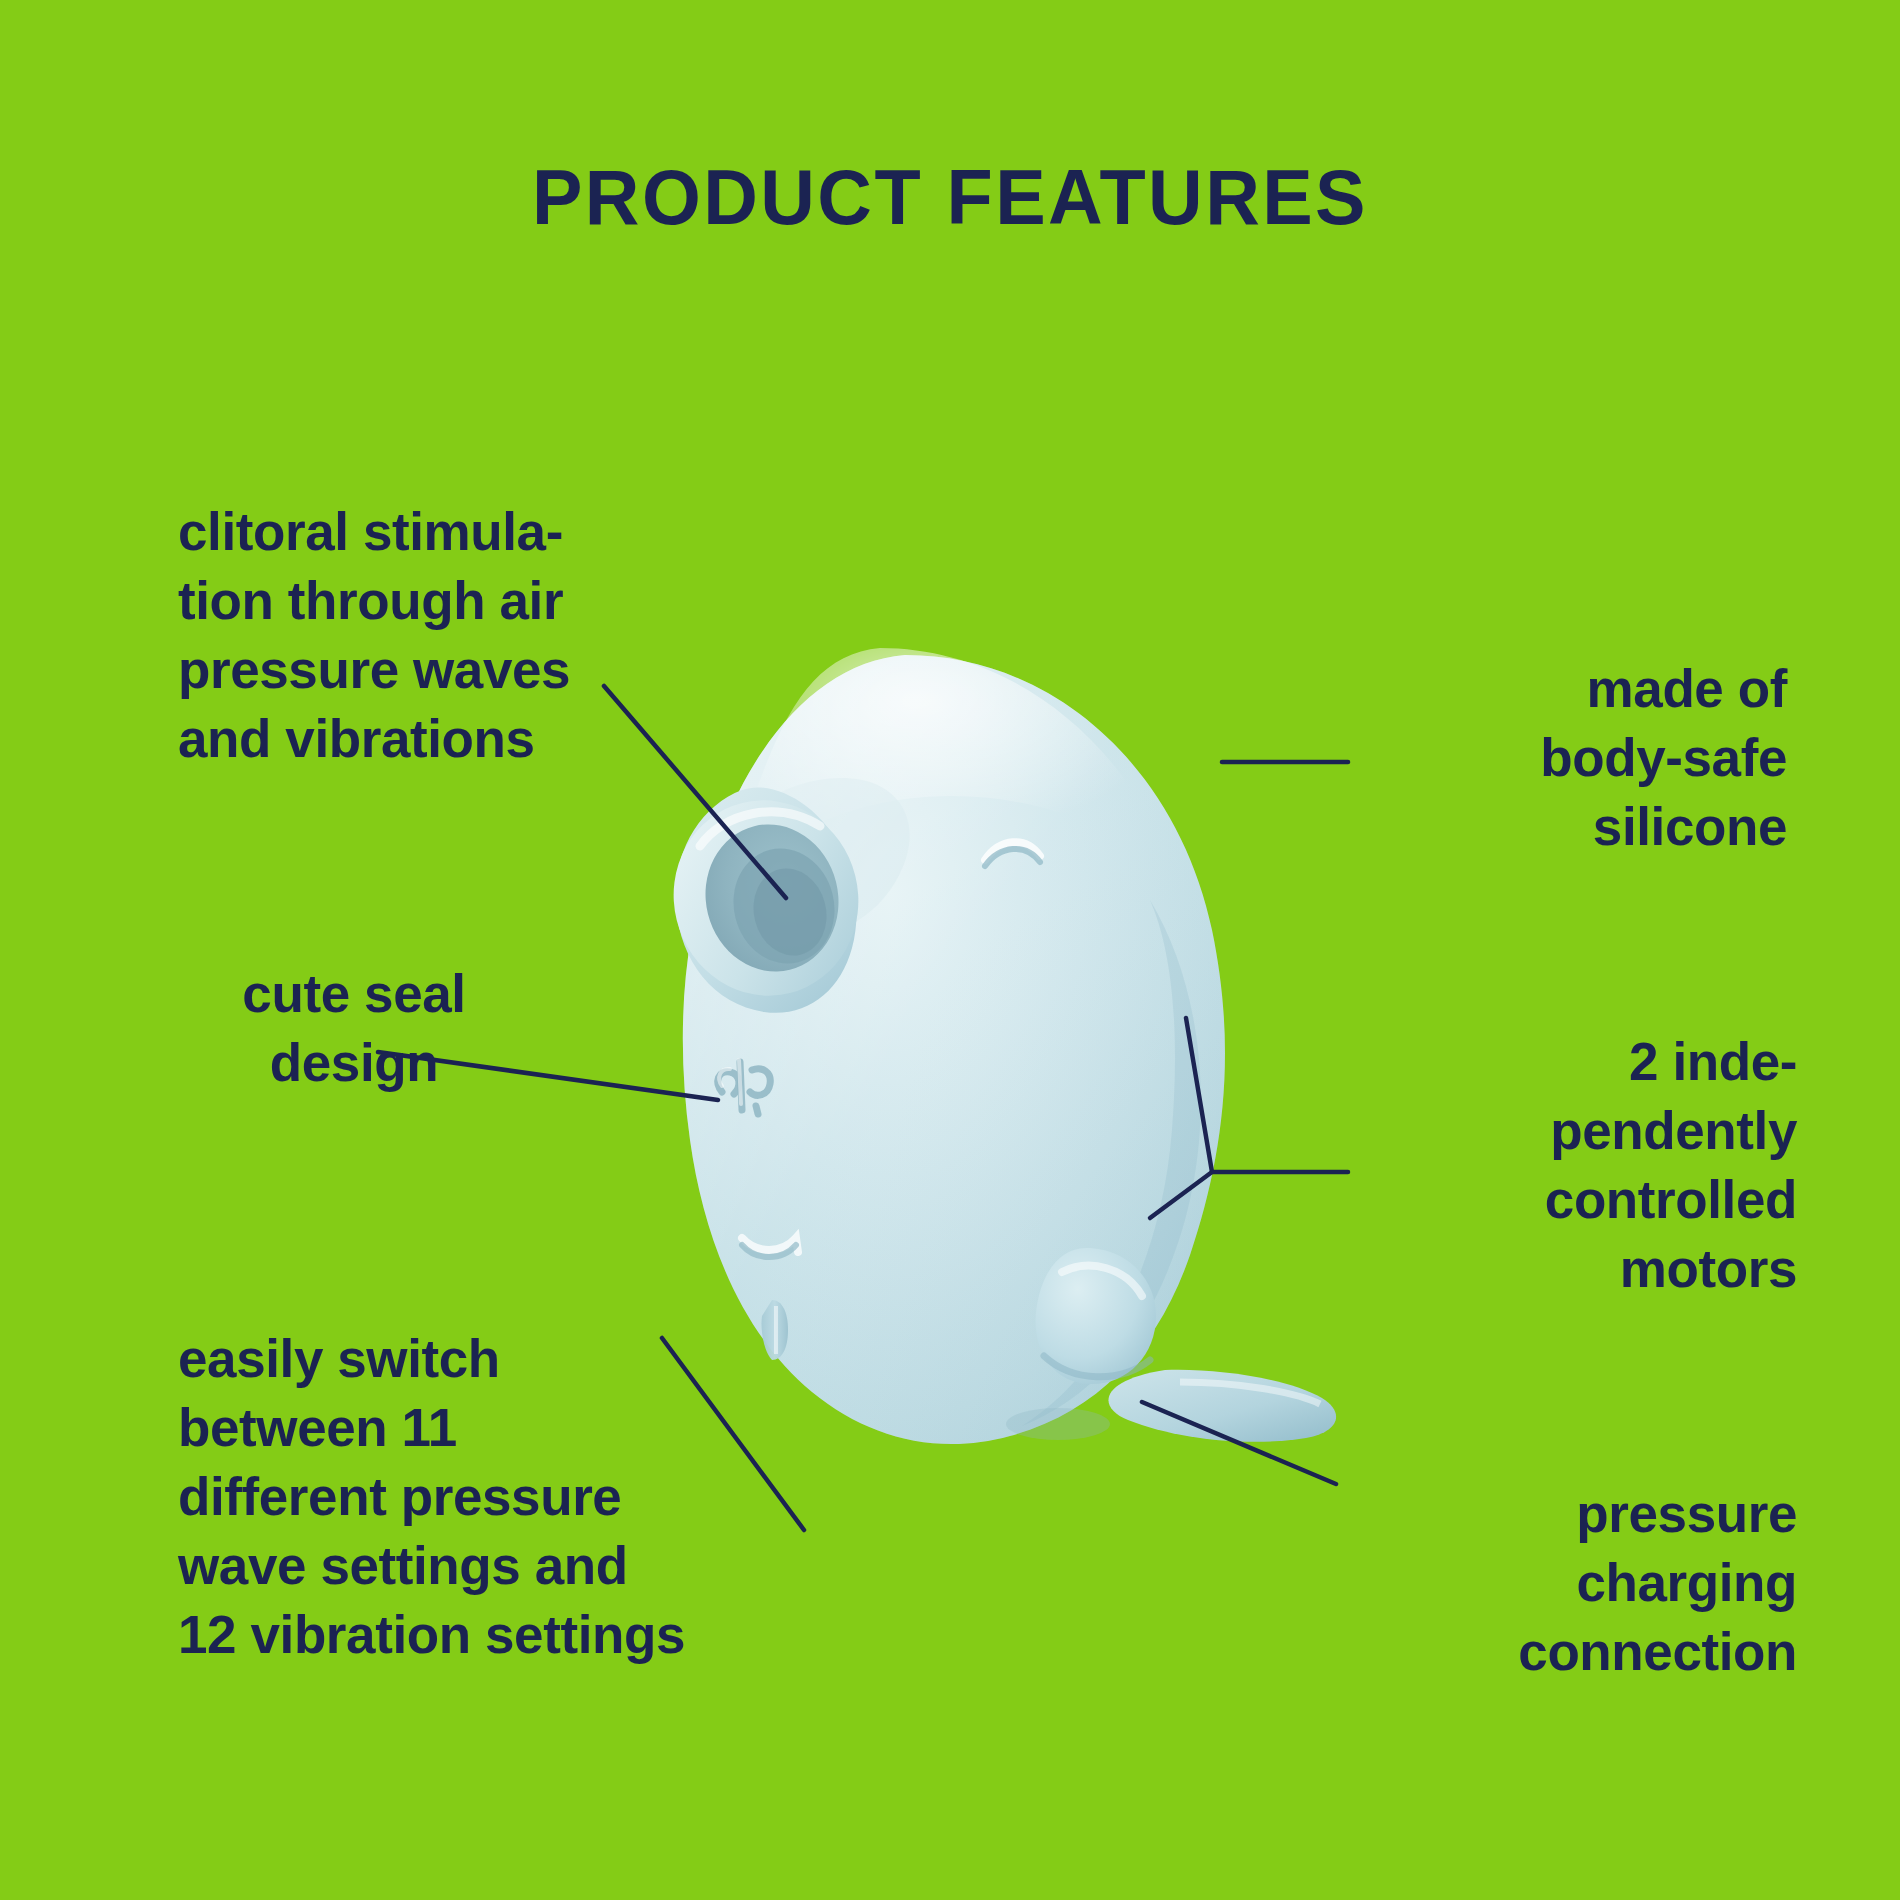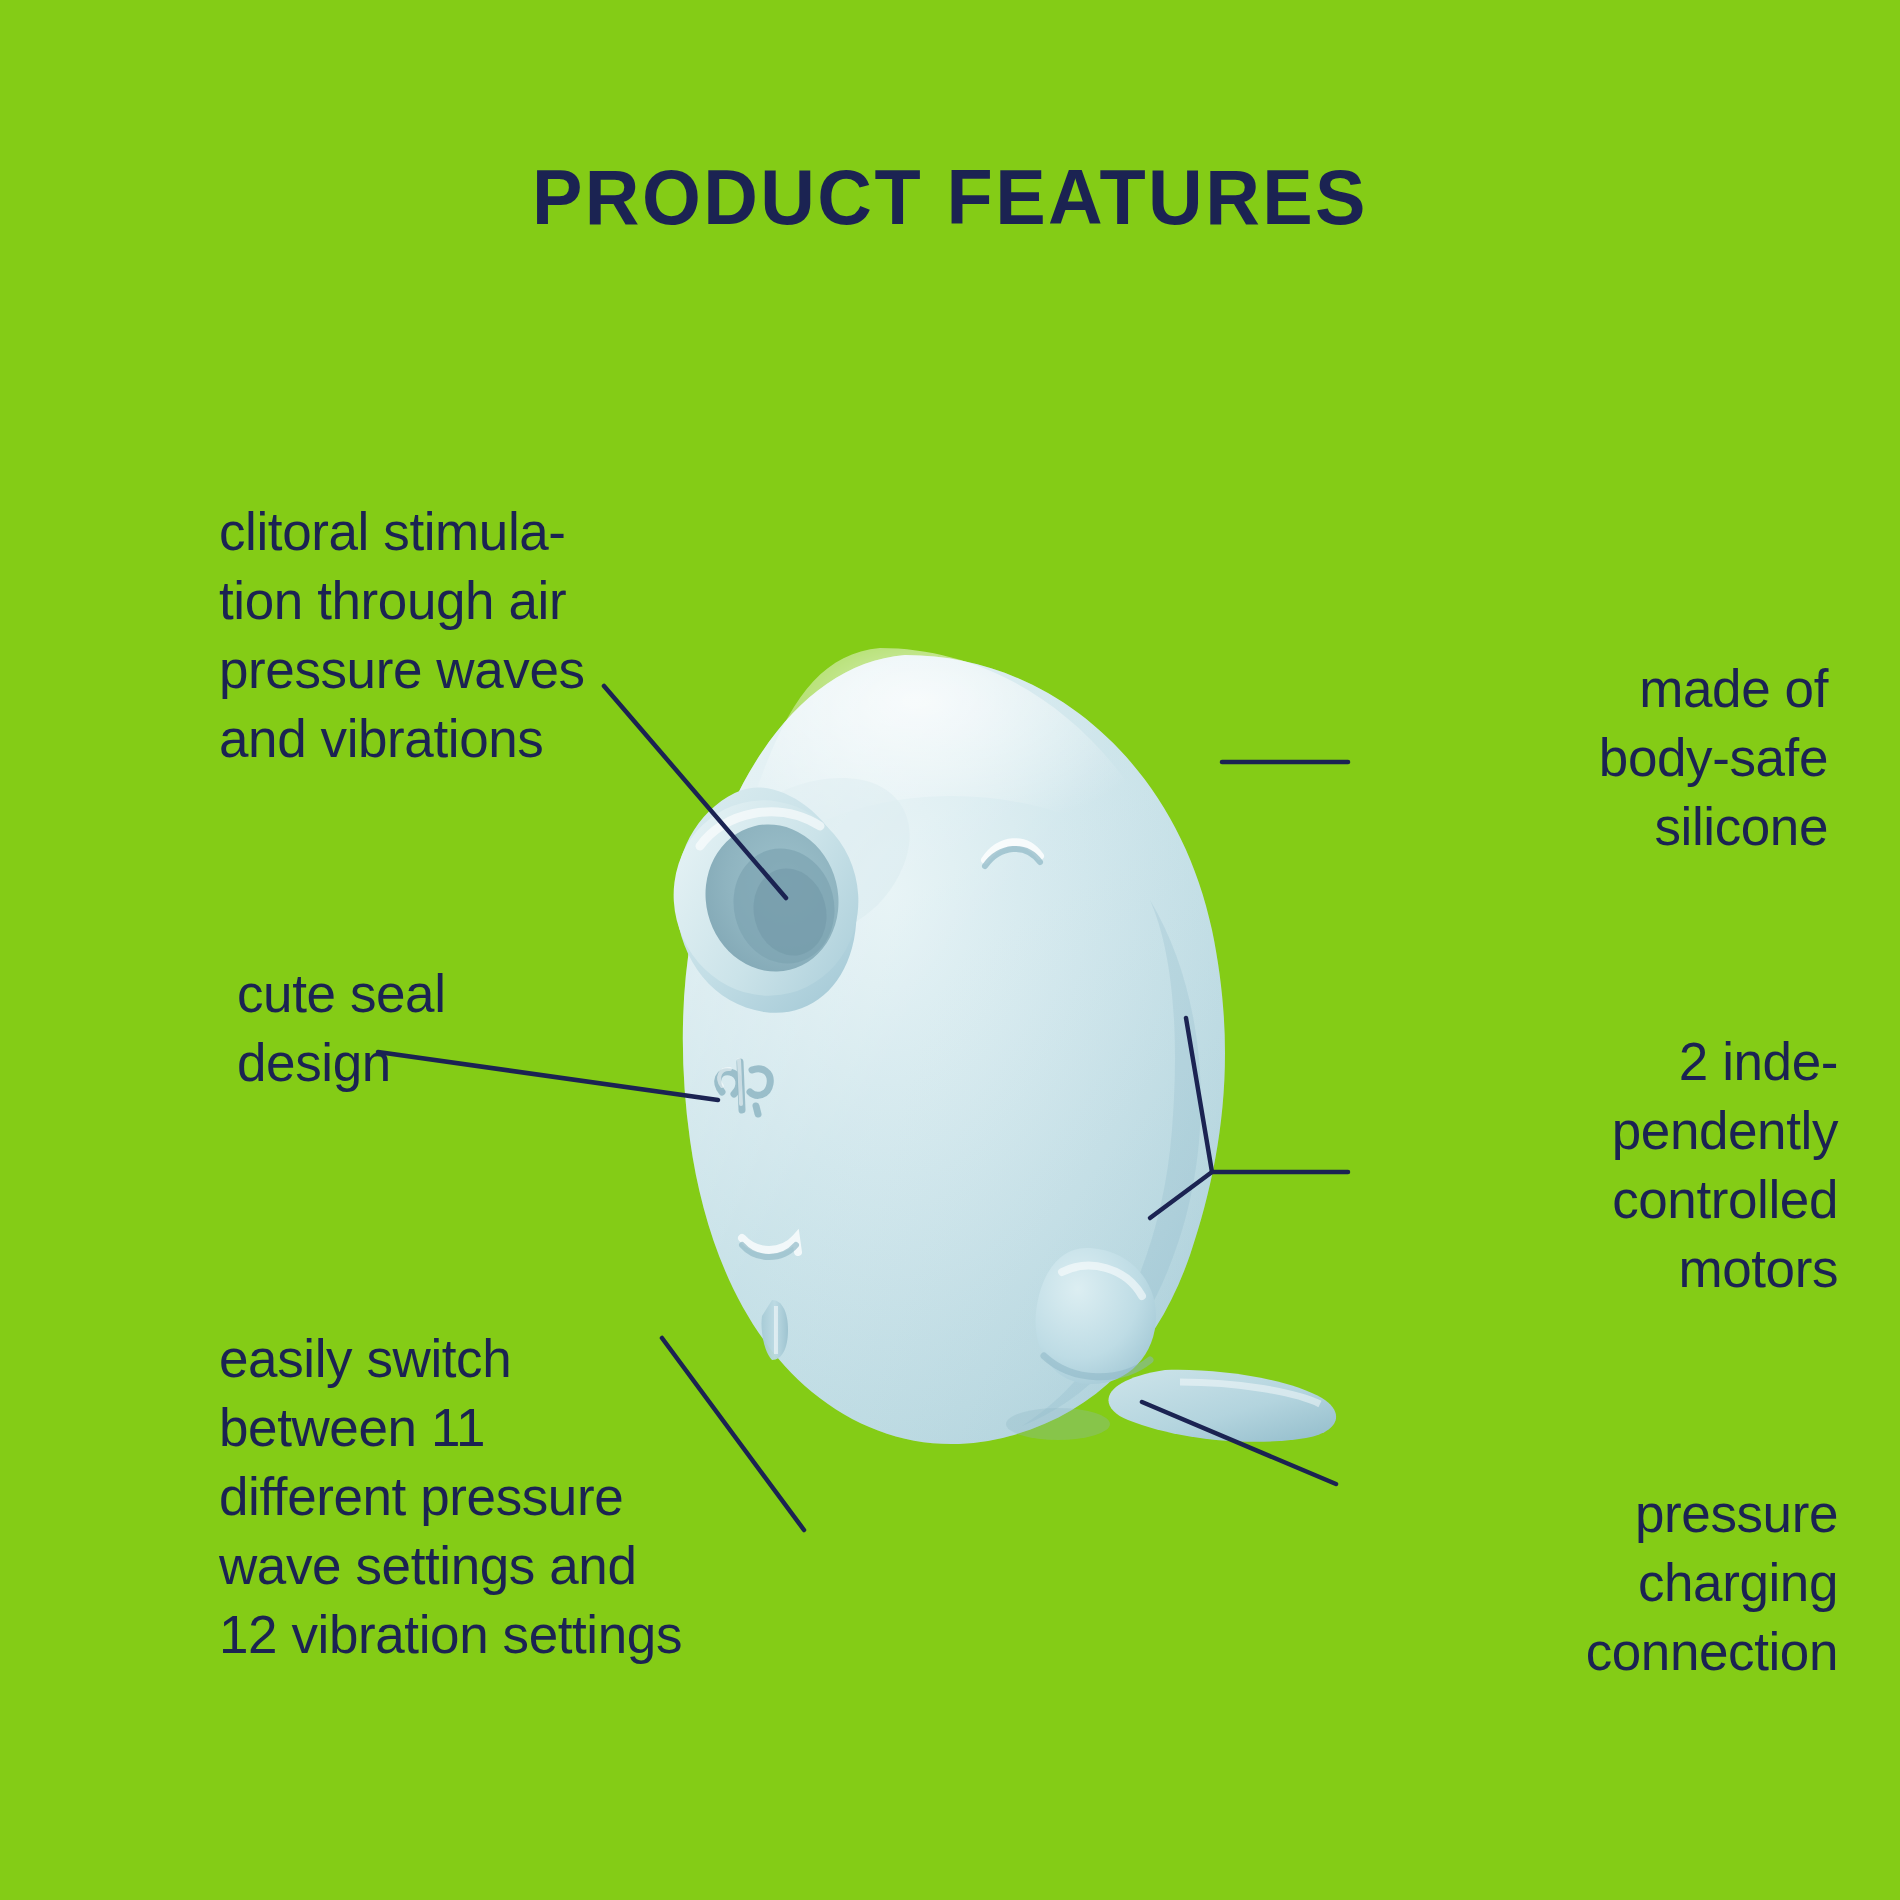--- a/index.html
+++ b/index.html
@@ -32,30 +32,29 @@
     font-family: "Liberation Sans", "DejaVu Sans", sans-serif;
     font-stretch: condensed;
     transform: scaleX(0.97);
   }
 
   
   .callout {
     position: absolute;
     font-size: 53px;
     line-height: 1.30;
-    font-weight: 400;
+    font-weight: 700;
     color: #1b2352;
     letter-spacing: -0.4px;
     white-space: pre-line;
-    margin-left: 41px;
   }
   .callout.right { text-align: right; }
 
   #callout-clitoral   { left: 178px;  top: 498px;  width: 470px; }
-  #callout-seal       { left: 196px;  top: 960px;  width: 380px; }
+  #callout-seal       { left: 164px;  top: 960px;  width: 380px; text-align: center; }
   #callout-switch     { left: 178px;  top: 1325px; width: 600px; }
   #callout-silicone   { left: 1367px; top: 655px;  width: 420px; }
   #callout-motors     { left: 1367px; top: 1028px; width: 430px; }
   #callout-charging   { left: 1367px; top: 1480px; width: 430px; }
 
   
   #leaders, #product {
     position: absolute;
     left: 0; top: 0;
     width: 1900px;

